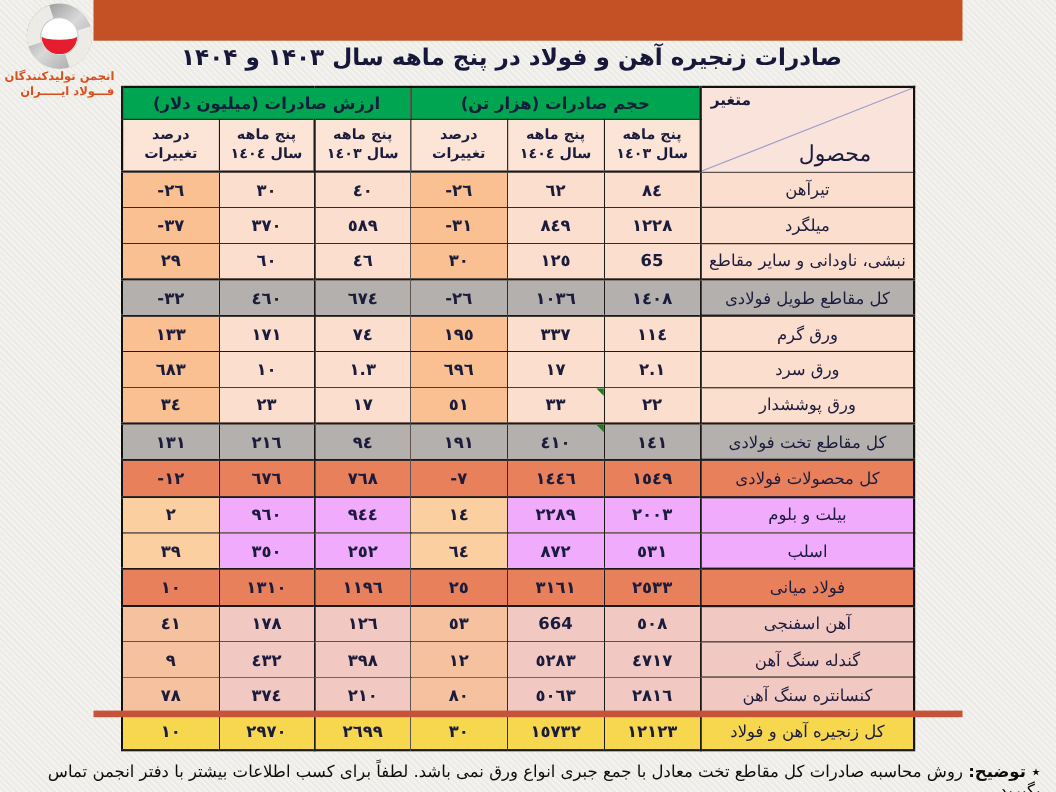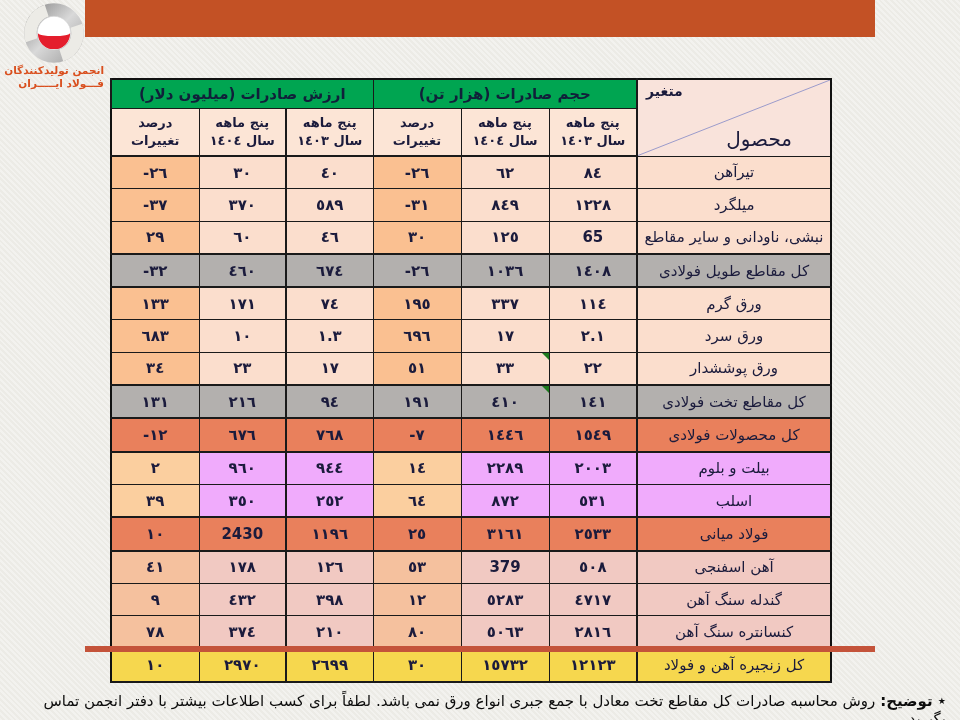--- a/index.html
+++ b/index.html
@@ -80,20 +80,21 @@
       </g>
       <circle cx="50" cy="50" r="27" fill="#FFFFFF" stroke="#CFCFCF"></circle>
       <path d="M24 50 A26 26 0 0 0 76 50 Z" fill="#E41E2D"></path>
       <ellipse cx="50" cy="50" rx="26" ry="5" fill="#FFFFFF"></ellipse>
       <path d="M25 53 A25 23 0 0 0 75 53 L75 52 A25 7 0 0 1 25 52 Z" fill="#E41E2D"></path>
     </svg>
     <div class="ltxt">انجمن تولیدکنندگان</div>
     <div class="ltxt">فـــولاد ایـــــران</div>
   </div>
 
+  <div class="title">صادرات زنجیره آهن و فولاد در پنج ماهه سال ۱۴۰۳ و ۱۴۰۴</div>
 
   <div class="tablewrap">
     <table>
       <colgroup>
         <col style="width:194px">
           <col style="width:88px">
           <col style="width:88px">
           <col style="width:88px">
         <col style="width:87px">
           <col style="width:87px">
@@ -231,27 +232,27 @@
             <td class="num sep-l">٢٥٢</td>
             <td class="num">٣٥٠</td>
             <td class="num pct">٣٩</td>
           </tr>
           <tr class="orange">
             <td class="product sep-l">فولاد میانی</td>
             <td class="num">٢٥٣٣</td>
             <td class="num">٣١٦١</td>
             <td class="num pct">٢٥</td>
             <td class="num sep-l">١١٩٦</td>
-            <td class="num">2430</td>
+            <td class="num">١٣١٠</td>
             <td class="num pct">١٠</td>
           </tr>
           <tr class="c">
             <td class="product sep-l">آهن اسفنجی</td>
             <td class="num">٥٠٨</td>
-            <td class="num">379</td>
+            <td class="num">664</td>
             <td class="num pct">٥٣</td>
             <td class="num sep-l">١٢٦</td>
             <td class="num">١٧٨</td>
             <td class="num pct">٤١</td>
           </tr>
           <tr class="c">
             <td class="product sep-l">گندله سنگ آهن</td>
             <td class="num">٤٧١٧</td>
             <td class="num">٥٢٨٣</td>
             <td class="num pct">١٢</td>

